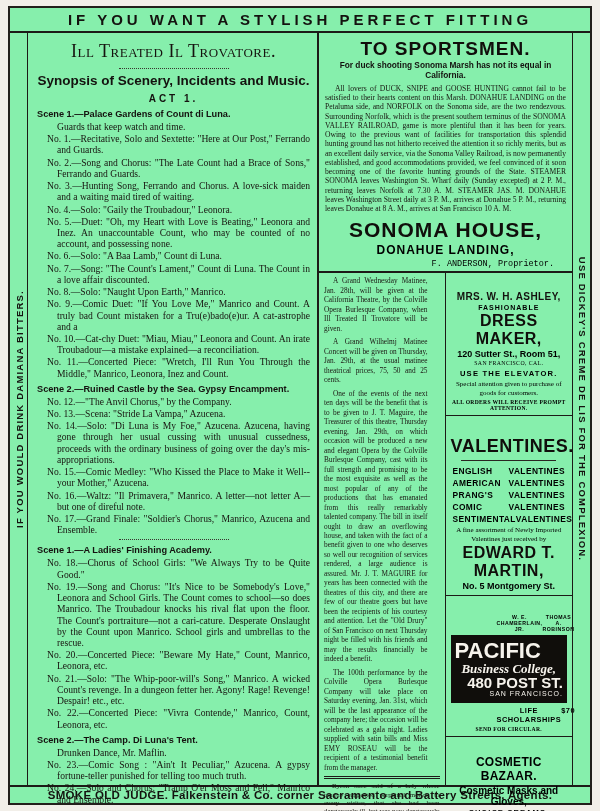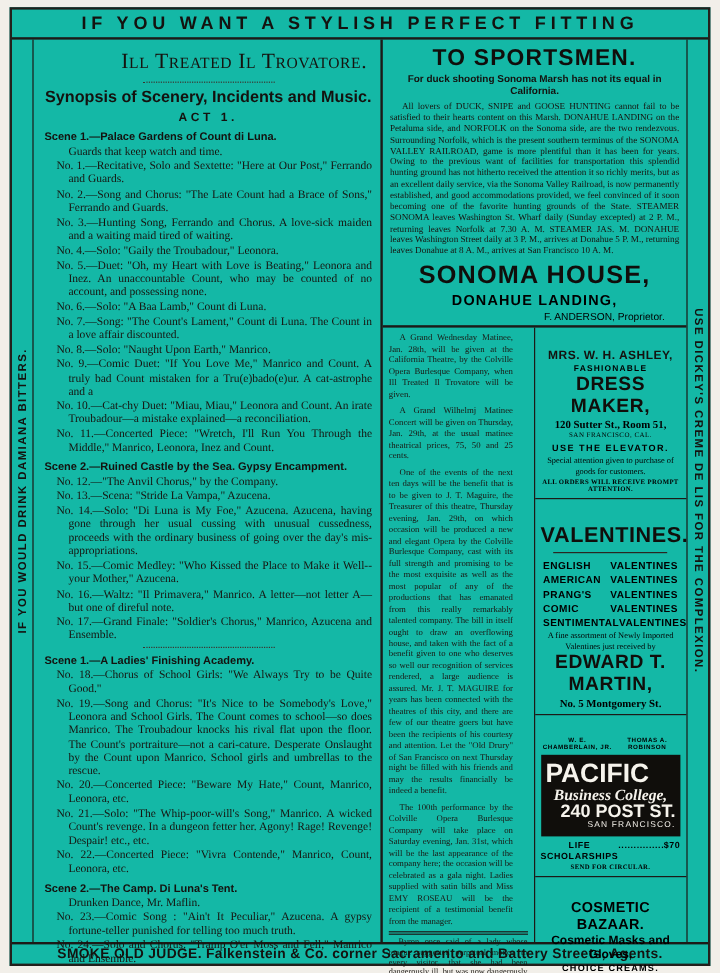--- a/index.html
+++ b/index.html
@@ -5,21 +5,21 @@
 <style>
   html,body{margin:0;padding:0;background:#cfcbc2;}
   body{font-family:"Liberation Serif", serif;}
   .page{
     width:600px;height:811px;position:relative;
     background:#f2efe9;overflow:hidden;
     box-sizing:border-box;
   }
   .paper{
     position:absolute;left:8px;top:6px;right:8px;bottom:6px;
-    background:#14b8a6;
+    background:#86efac;
     border:2px solid #23201c;
     box-sizing:border-box;
     display:flex;flex-direction:column;
   }
   
   .banner{
     border-bottom:2px solid #1c1a17;
     text-align:center;
     padding:3px 0 3px 0;
     flex:0 0 auto;
@@ -53,21 +53,21 @@
   .vert.rightrot{transform:translate(-50%,-50%) rotate(90deg);}
   .cols{flex:1 1 auto;display:flex;min-width:0;}
   .colL{
     flex:0 0 289px;border-right:2px solid #1c1a17;
     display:flex;flex-direction:column;min-width:0;
   }
   .colR{flex:1 1 auto;display:flex;flex-direction:column;min-width:0;}
 
   
   .headline-serif{
-    text-align:right;
+    text-align:center;
     font-family:"Liberation Serif", serif;
     font-size:18px;
     letter-spacing:.5px;
     padding:6px 4px 2px 4px;
     color:#16130f;
     font-variant:small-caps;
   }
   .rule-short{
     width:95px;height:0;border-top:1px solid #2a2622;
     margin:3px auto 5px auto;
@@ -113,55 +113,55 @@
   }
   .sports-body{
     font-size:7.6px;line-height:1.22;text-align:justify;color:#17140f;
     text-indent:10px;
   }
   .sonoma{
     text-align:center;padding:3px 4px 2px 4px;
   }
   .sonoma .s1{font-family:"Liberation Sans", sans-serif;font-weight:bold;font-size:21px;letter-spacing:1px;color:#100e0b;}
   .sonoma .s2{font-family:Liberation Sans, sans-serif;font-weight:bold;font-size:12px;letter-spacing:1px;margin-top:1px;}
-  .sonoma .s3{font-size:8.5px;margin-top:2px;text-align:right;padding-right:14px;font-family:Liberation Sans, sans-serif;}
+  .sonoma .s3{font-size:8.5px;margin-top:2px;text-align:right;padding-right:14px;font-family:Liberation Mono, monospace;}
   .rsplit{display:flex;border-top:2px solid #1c1a17;flex:1 1 auto;min-height:0;}
   .rsplit .c1{flex:0 0 50%;border-right:1px solid #1c1a17;padding:3px 5px;box-sizing:border-box;min-width:0;}
   .rsplit .c2{flex:1 1 auto;padding:0;box-sizing:border-box;min-width:0;}
   .news-p{
     font-size:7.3px;line-height:1.3;text-align:justify;text-indent:9px;
     margin:0 12px 4px 0;color:#1a1712;
   }
   .news-p.old{font-family:"Liberation Serif", serif;}
   .dblrule{border-top:3px double #1c1a17;margin:4px 0 3px 0;}
   .brief{font-size:6.9px;line-height:1.22;text-align:justify;text-indent:8px;margin:0 0 3px 0;color:#1a1712;}
 
   
   .adcell{border-bottom:1px solid #1c1a17;padding:18px 5px 4px 5px;text-align:center;}
   .adcell:last-child{border-bottom:none;}
   .a-name{font-family:"Liberation Sans", sans-serif;font-weight:bold;font-size:10px;letter-spacing:.4px;color:#14120f;}
   .a-small{font-family:"Liberation Sans", sans-serif;font-weight:bold;font-size:7px;letter-spacing:1px;margin-top:2px;}
   .a-big{font-family:"Liberation Sans", sans-serif;font-weight:bold;font-size:16px;letter-spacing:.5px;margin:1px 0;color:#100e0b;}
-  .a-addr{font-family:Liberation Serif, serif;font-weight:bold;font-size:9px;margin-top:1px;}
+  .a-addr{font-family:Liberation Sans, sans-serif;font-weight:bold;font-size:9px;margin-top:1px;}
   .a-tiny{font-size:5.8px;letter-spacing:.4px;margin-top:1px;}
   .a-mid{font-family:"Liberation Sans", sans-serif;font-weight:bold;font-size:7.6px;letter-spacing:1.2px;margin-top:3px;}
   .a-txt{font-size:7px;line-height:1.2;margin-top:2px;}
   .a-xtiny{font-size:5.6px;letter-spacing:.3px;margin-top:2px;font-weight:bold;}
   .val-title{font-family:"Liberation Sans", sans-serif;font-weight:bold;font-size:18px;letter-spacing:.5px;margin:2px 0;color:#100e0b;}
   .val-rows{margin:3px 2px 2px 2px;}
   .val-row{display:flex;justify-content:space-between;font-family:"Liberation Sans", sans-serif;font-weight:bold;font-size:8.4px;letter-spacing:.4px;margin-bottom:2px;}
   .pacific{
     background:#100e0b;color:#f6f3ec;padding:6px 4px;margin:3px 0;
     position:relative;overflow:hidden;
   }
   .pac1{font-family:"Liberation Sans", sans-serif;font-weight:bold;font-size:22px;letter-spacing:0px;line-height:.95;}
   .pac2{font-family:"Liberation Serif", serif;font-weight:bold;font-style:italic;font-size:13px;line-height:1;}
   .pac3{font-family:"Liberation Sans", sans-serif;font-weight:bold;font-size:15px;line-height:1;}
   .pac4{font-family:"Liberation Sans", sans-serif;font-size:7px;letter-spacing:1px;}
-  .dotline{display:flex;justify-content:space-between;font-family:"Liberation Sans", sans-serif;font-weight:bold;font-size:7.4px;letter-spacing:.5px;}
+  .dotline{display:flex;justify-content:space-between;font-family:"Liberation Sans", sans-serif;font-weight:bold;font-size:7.4px;letter-spacing:.5px;margin-left:46px;}
   .cosm1{font-family:"Liberation Sans", sans-serif;font-weight:bold;font-size:12px;letter-spacing:.3px;}
   .cosm2{font-family:"Liberation Sans", sans-serif;font-weight:bold;font-size:10px;margin-top:2px;}
   .cosm3{font-family:"Liberation Sans", sans-serif;font-weight:bold;font-size:7.6px;letter-spacing:1px;margin-top:1px;}
   .cosm4{font-family:"Liberation Sans", sans-serif;font-weight:bold;font-size:11px;letter-spacing:.8px;margin-top:2px;}
   .mill1{font-family:"Liberation Sans", sans-serif;font-weight:bold;font-size:9.6px;letter-spacing:.3px;}
   .mill2{font-family:"Liberation Sans", sans-serif;font-weight:bold;font-size:14px;margin:1px 0;color:#100e0b;}
 
   
   .footer{
     border-top:2px solid #1c1a17;text-align:center;padding:2px 0 2px 0;flex:0 0 auto;
@@ -308,21 +308,21 @@
               </div>
 
               <div class="adcell">
                 <div class="dotline">
                   <span style="font-size:5.2px;">W. E. CHAMBERLAIN, JR.</span>
                   <span style="font-size:5.2px;">THOMAS A. ROBINSON</span>
                 </div>
                 <div class="pacific">
                   <div class="pac1" style="text-align:left;">PACIFIC</div>
                   <div class="pac2" style="text-align:center;">Business College,</div>
-                  <div class="pac3" style="text-align:right;">240 POST ST.</div>
+                  <div class="pac3" style="text-align:right;">480 POST ST.</div>
                   <div class="pac4" style="text-align:right;">SAN FRANCISCO.</div>
                 </div>
                 <div class="dotline">
                   <span>LIFE SCHOLARSHIPS</span>
                   <span style="flex:1 1 auto;overflow:hidden;">..........................</span>
                   <span>$70</span>
                 </div>
                 <div class="a-xtiny">SEND FOR CIRCULAR.</div>
               </div>
 

